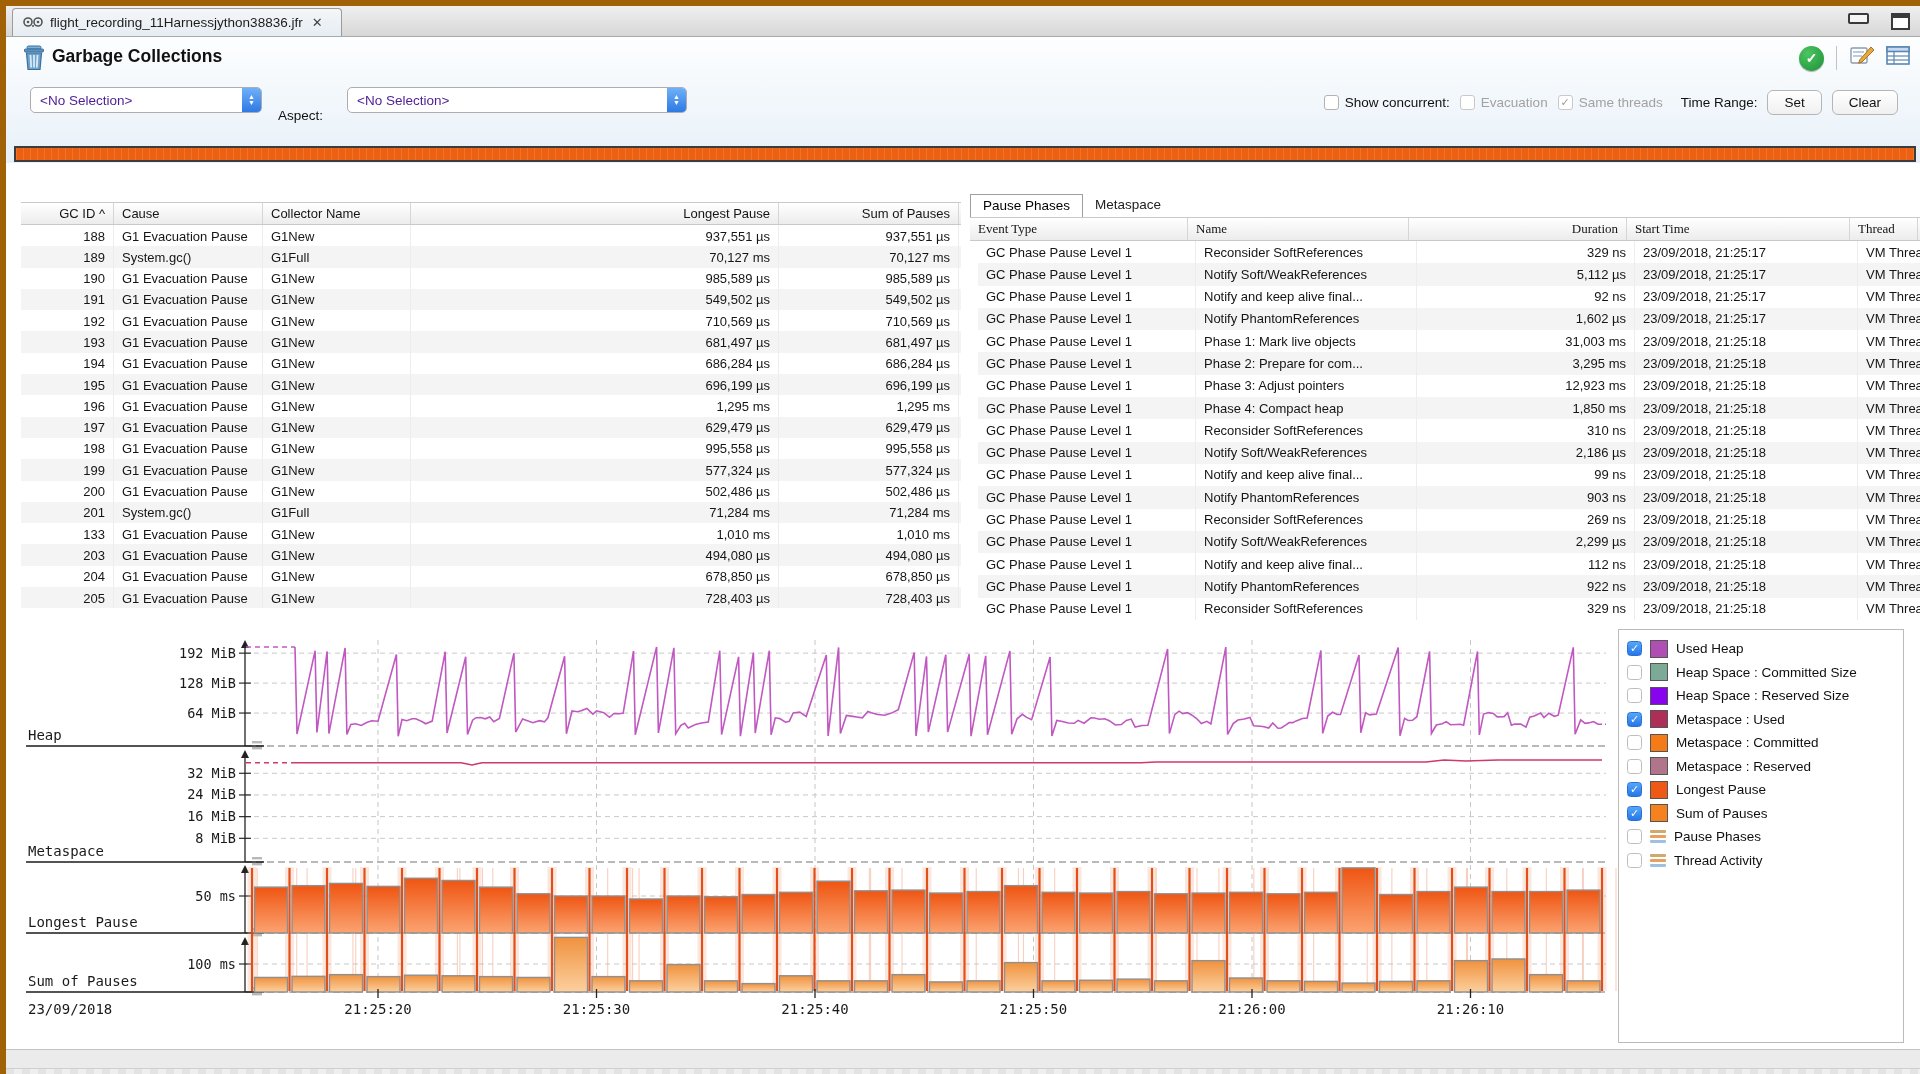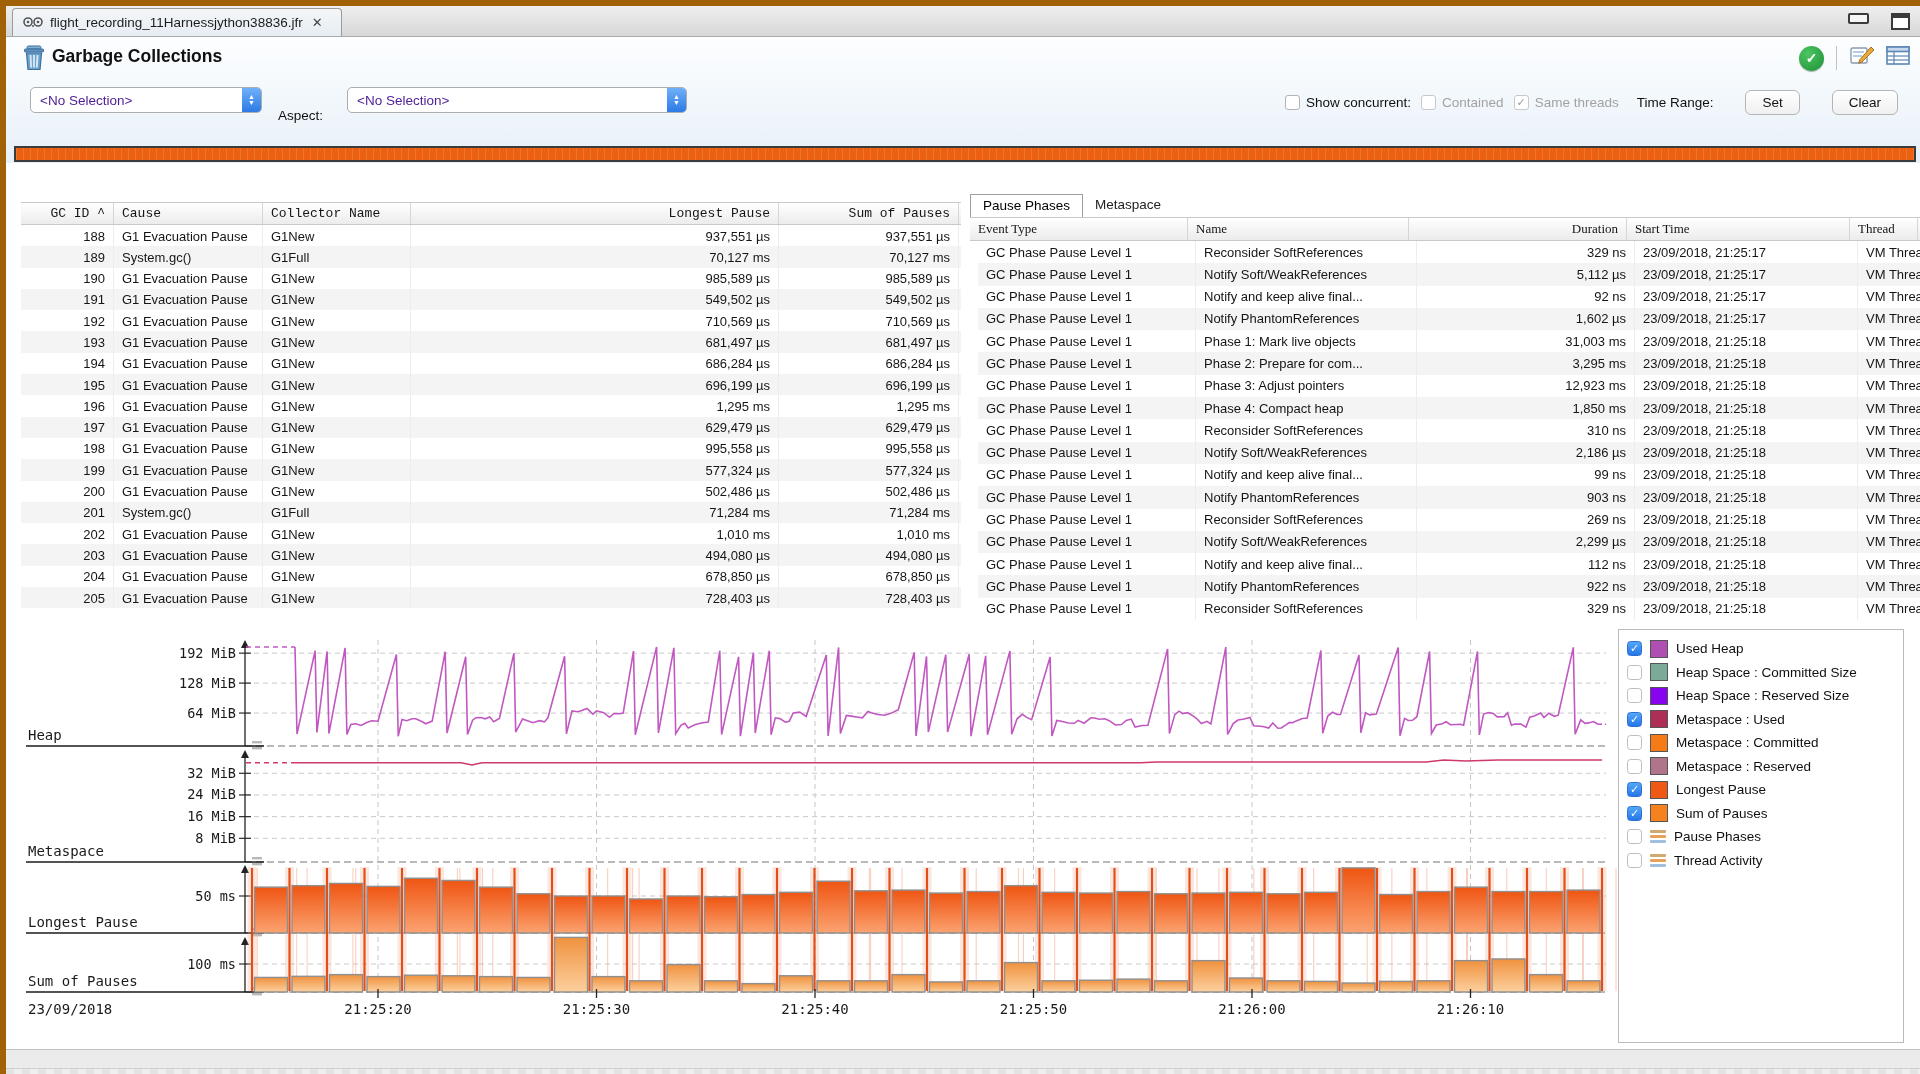--- a/index.html
+++ b/index.html
@@ -25,21 +25,21 @@
   .toolbar{position:absolute;left:0;top:80px;width:100%;height:30px;}
   .combo{position:absolute;height:26px;background:#fff;border:1px solid #adadad;border-radius:5px;display:flex;align-items:center;box-sizing:border-box;}
   .combo .val{flex:1;padding:0 9px;font-size:13.5px;color:#4c1d95;white-space:nowrap;overflow:hidden;}
   .combo .spin{width:19px;height:100%;border-radius:0 4px 4px 0;background:linear-gradient(#6fb0f9,#2d7ae4);display:flex;flex-direction:column;align-items:center;justify-content:center;color:#fff;font-size:7px;line-height:6px;}
   .tb-label{position:absolute;font-size:13.5px;color:#111;top:6px;}
   .right-cluster{position:absolute;right:26px;top:4px;display:flex;align-items:center;gap:10px;}
   .cb{width:15px;height:15px;border:1px solid #b3b3b3;border-radius:3px;background:#fff;box-sizing:border-box;display:inline-flex;align-items:center;justify-content:center;font-size:11px;}
   .cb.dis{border-color:#c9c9c9;color:#9a9a9a;}
   .cb-row{display:flex;align-items:flex-end;gap:6px;font-size:13.5px;color:#111;}
   .cb-row.dis{color:#a2a2a2;}
-  .pushbtn{background:linear-gradient(#ffffff,#f0f0f0);border:1px solid #b5b5b5;border-radius:6px;font-size:13.5px;color:#111;padding:4px 16px;font-family:inherit;margin-left:22px;}
+  .pushbtn{background:linear-gradient(#ffffff,#f0f0f0);border:1px solid #b5b5b5;border-radius:6px;font-size:13.5px;color:#111;padding:4px 16px;font-family:inherit;}
   
   .rangebar{position:absolute;left:8px;top:140px;width:1902px;height:16px;background:#ec6111;border:2px solid #3c3c3c;box-sizing:border-box;background-image:repeating-linear-gradient(90deg,rgba(255,255,255,.12) 0 1px,rgba(0,0,0,0) 1px 7px);}
   
   .grid-table{position:absolute;background:#fff;font-size:13px;color:#151515;}
   .g-head{display:grid;background:linear-gradient(#ffffff,#ececec);border:1px solid #c9c9c9;border-left:none;border-right:none;box-sizing:border-box;}
   .g-head>div{padding:3px 8px;border-right:1px solid #d6d6d6;white-space:nowrap;overflow:hidden;box-sizing:border-box;font-weight:500;}
   .g-body{overflow:hidden;}
   .g-row{display:grid;}
   .g-row:nth-child(even){background:#f4f4f4;}
   .g-row>div{padding:2.5px 8px;border-right:1px solid #ededed;white-space:nowrap;overflow:hidden;box-sizing:border-box;}
@@ -143,36 +143,36 @@
           <span>▼</span>
         </span>
     </div>
     <div class="right-cluster">
       <span class="cb-row">
         <span class="cb"></span>
         <span>Show concurrent:</span>
       </span>
       <span class="cb-row dis">
         <span class="cb dis"></span>
-        <span>Contained</span>
+        <span>Evacuation</span>
       </span>
       <span class="cb-row dis">
         <span class="cb dis">✓</span>
         <span>Same threads</span>
       </span>
       <span class="cb-row" style="margin-left:8px;">Time Range:</span>
       <button class="pushbtn">Set</button>
       <button class="pushbtn">Clear</button>
     </div>
   </div>
 
   <div class="rangebar"></div>
 
   <div class="grid-table" style="left:15px;top:196px;width:940px;">
-    <div class="g-head" id="gc-head" style="grid-template-columns: 93px 149px 148px 368px 180px; font-family: Liberation Mono, monospace;">
+    <div class="g-head" id="gc-head" style="grid-template-columns: 93px 149px 148px 368px 180px;">
         <div class="num">GC ID <span>^</span></div>
         <div class="">Cause</div>
         <div class="">Collector Name</div>
         <div class="num">Longest Pause</div>
         <div class="num">Sum of Pauses</div>
       </div>
     <div class="g-body" id="gc-body" style="height:384px;">
         <div class="g-row" style="grid-template-columns:93px 149px 148px 368px 180px;height:21.3px;line-height:17.3px">
           <div class="num">188</div>
           <div class="">G1 Evacuation Pause</div>
@@ -265,21 +265,21 @@
           <div class="num">502,486 µs</div>
         </div>
         <div class="g-row" style="grid-template-columns:93px 149px 148px 368px 180px;height:21.3px;line-height:17.3px">
           <div class="num">201</div>
           <div class="">System.gc()</div>
           <div class="">G1Full</div>
           <div class="num">71,284 ms</div>
           <div class="num">71,284 ms</div>
         </div>
         <div class="g-row" style="grid-template-columns:93px 149px 148px 368px 180px;height:21.3px;line-height:17.3px">
-          <div class="num">202</div>
+          <div class="num">133</div>
           <div class="">G1 Evacuation Pause</div>
           <div class="">G1New</div>
           <div class="num">1,010 ms</div>
           <div class="num">1,010 ms</div>
         </div>
         <div class="g-row" style="grid-template-columns:93px 149px 148px 368px 180px;height:21.3px;line-height:17.3px">
           <div class="num">203</div>
           <div class="">G1 Evacuation Pause</div>
           <div class="">G1New</div>
           <div class="num">494,080 µs</div>

